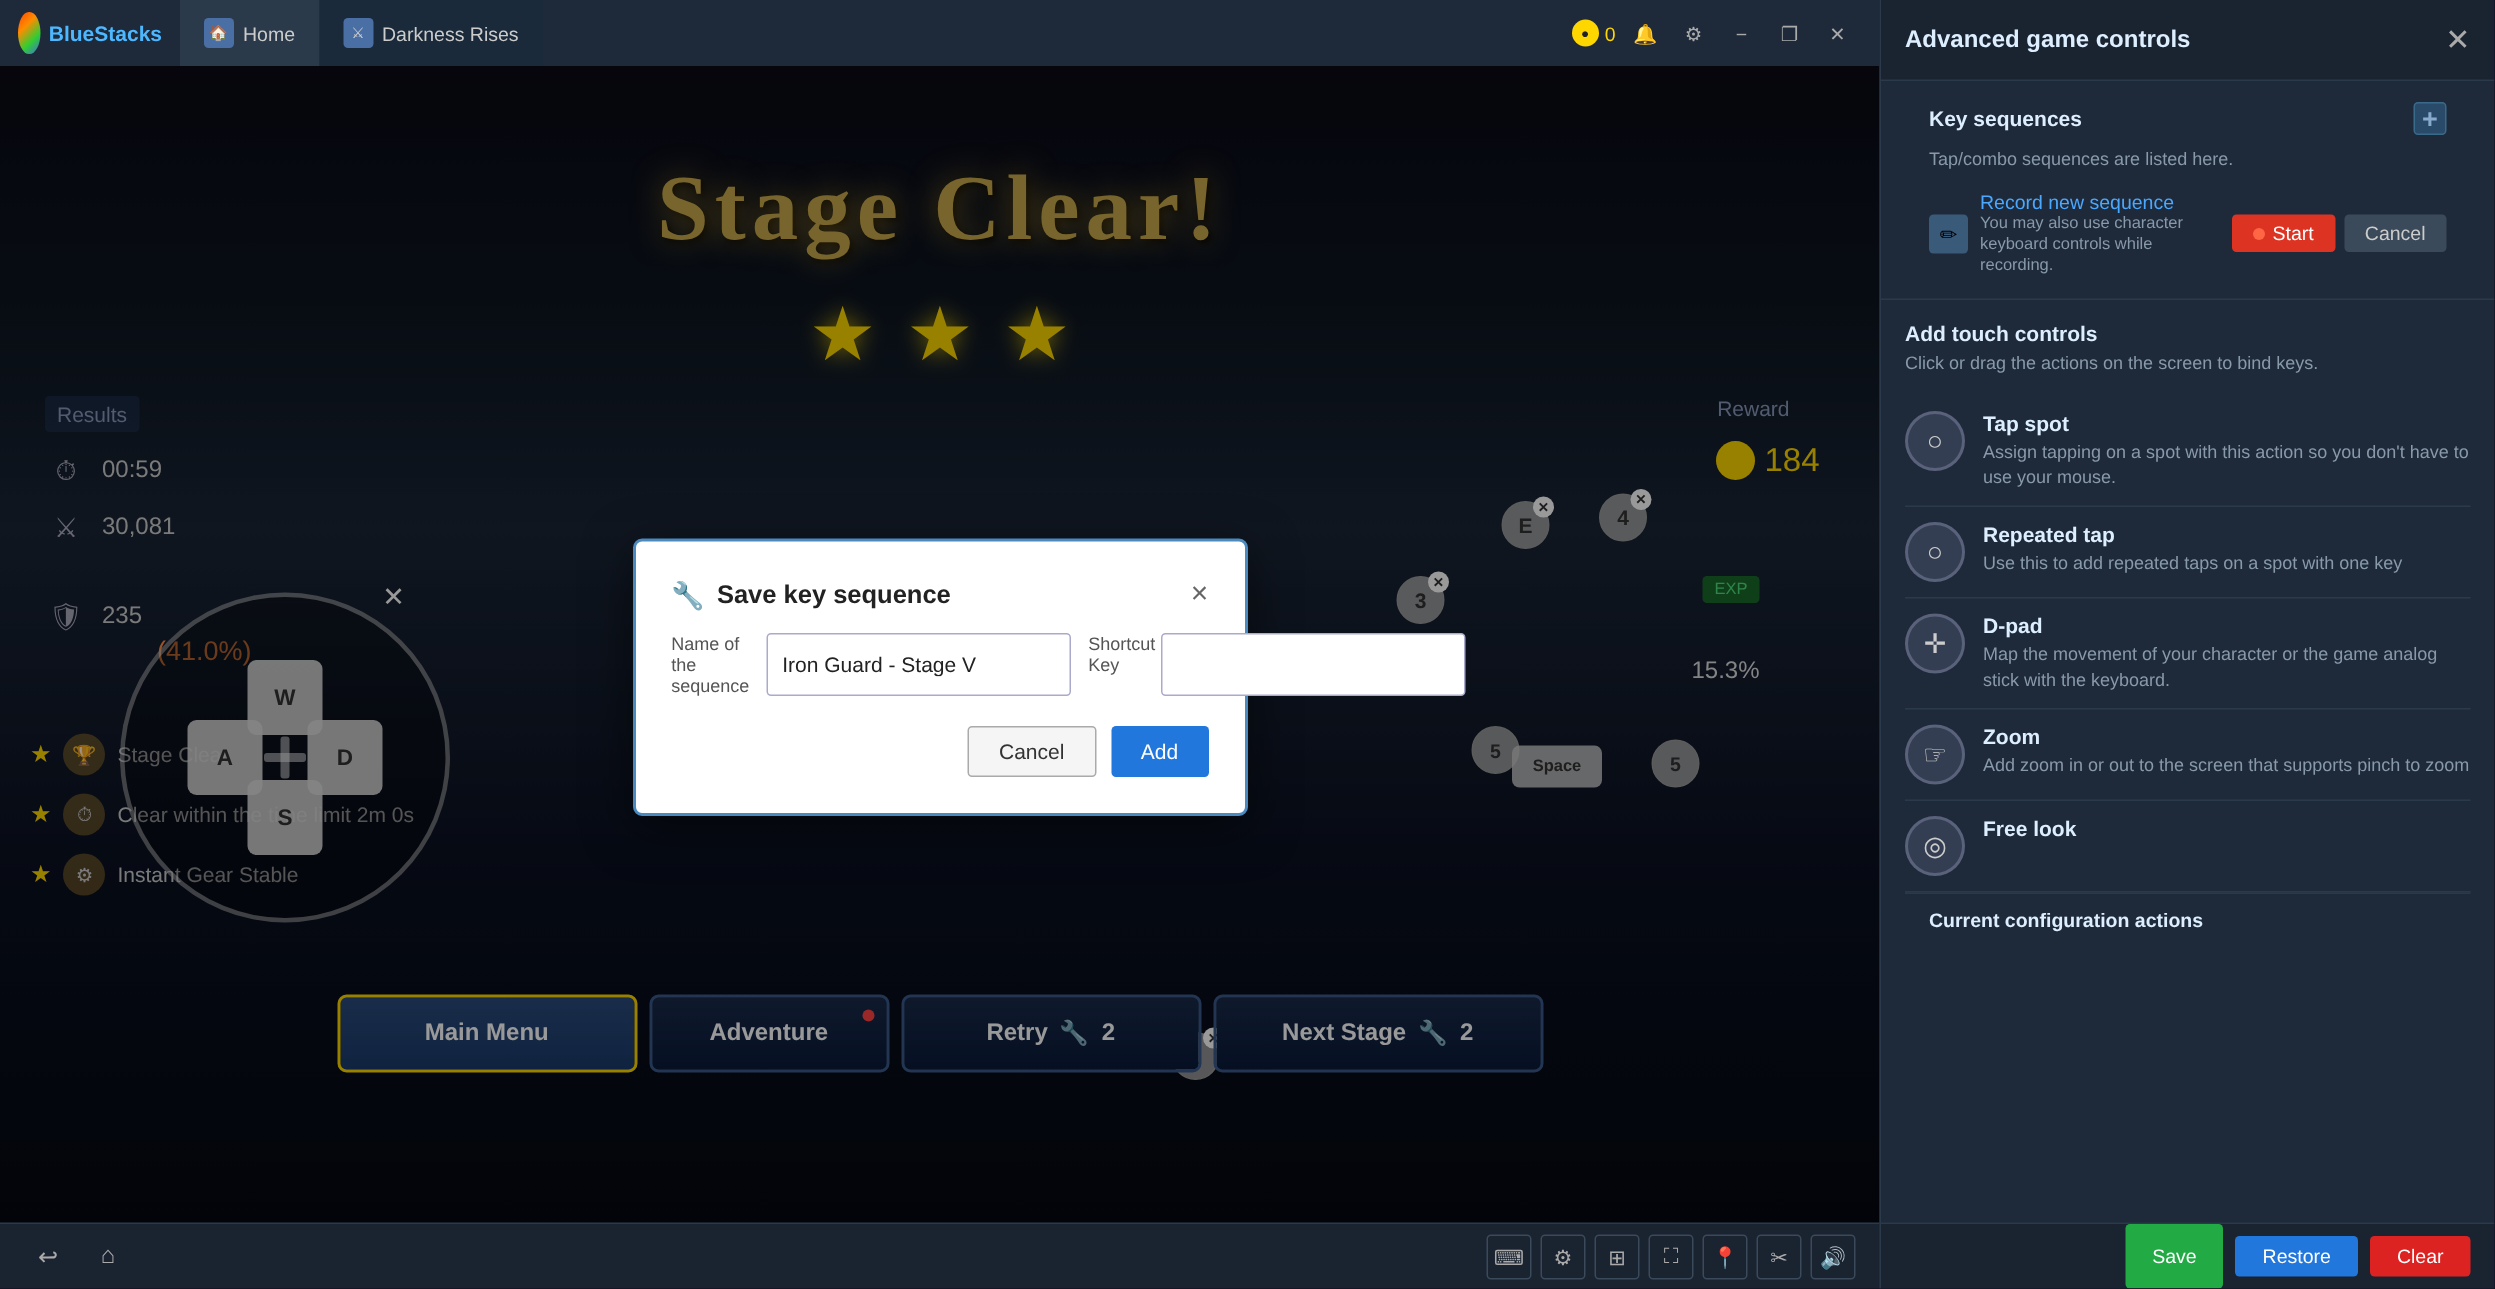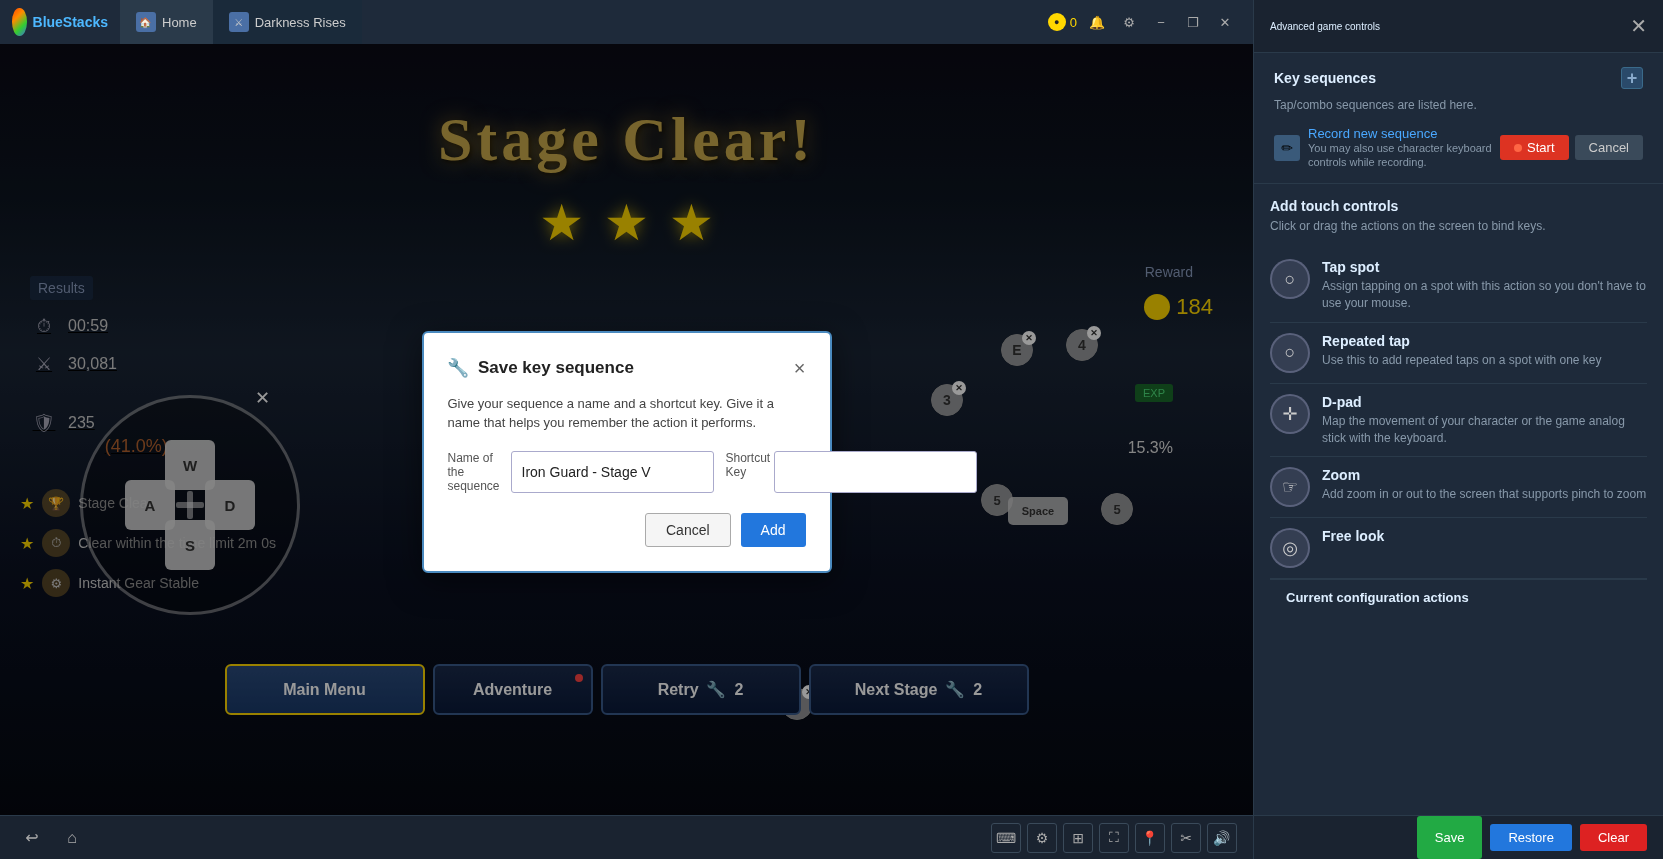--- a/index.html
+++ b/index.html
@@ -36,21 +36,21 @@
       font-family: serif; letter-spacing: 4px; white-space: nowrap;
     }
     .stars-row {
       position: absolute; top: 150px; left: 50%; transform: translateX(-50%);
       display: flex; gap: 20px;
     }
     .star { font-size: 50px; color: #ffd700; text-shadow: 0 0 15px rgba(255,215,0,0.7); }
 
     
     .results-panel {
-      position: absolute; top: 232px; left: 30px; width: 300px; text-decoration: underline;
+      position: absolute; top: 220px; left: 30px; width: 300px;
     }
     .results-header { color: #8899bb; font-size: 14px; padding: 4px 8px; background: rgba(30,50,80,0.6); border-radius: 3px; display: inline-block; margin-bottom: 12px; }
     .results-row { display: flex; align-items: center; gap: 10px; margin-bottom: 10px; color: #ccc; font-size: 16px; }
     .results-icon { width: 28px; height: 28px; display: flex; align-items: center; justify-content: center; font-size: 18px; color: #aab; }
     .results-value { font-size: 18px; color: #ddd; margin-top: 48px; }
     .results-value.orange { color: #ff8c42; }
     .reward-header { position: absolute; top: 220px; right: 60px; color: #8899bb; font-size: 14px; }
     .reward-coin { position: absolute; top: 250px; right: 40px; display: flex; align-items: center; gap: 6px; color: #ffd700; font-size: 22px; }
     .reward-coin-icon { width: 26px; height: 26px; border-radius: 50%; background: #ffd700; }
     .exp-badge { position: absolute; top: 340px; right: 80px; background: #1a6a2a; color: #4ddd7a; font-size: 11px; padding: 3px 8px; border-radius: 3px; }
@@ -152,25 +152,25 @@
     
     #right-panel {
       position: absolute; top: 0; right: 0; width: 410px; height: 859px;
       background: #1e2a3a; border-left: 1px solid #2a3a4a; display: flex; flex-direction: column;
       z-index: 90; overflow-y: auto;
     }
     .panel-header {
       display: flex; align-items: center; justify-content: space-between;
       padding: 14px 16px; background: #1a2330; border-bottom: 1px solid #2a3a4a;
     }
-    .panel-title { color: #ddeeff; font-size: 10px; font-weight: normal; }
+    .panel-title { color: #ddeeff; font-size: 16px; font-weight: bold; }
     .panel-close { color: #aaa; font-size: 20px; cursor: pointer; background: none; border: none; }
 
     
-    .section { padding: 14px 20px; border-bottom: 1px solid #2a3a4a; }
+    .section { padding: 14px 32px; border-bottom: 1px solid #2a3a4a; }
     .section-title { color: #ddeeff; font-size: 14px; font-weight: bold; margin-bottom: 8px; display: flex; align-items: center; justify-content: space-between; }
     .section-add-btn { width: 22px; height: 22px; border-radius: 3px; background: #2a4a6a; color: #8ac; font-size: 18px; display: flex; align-items: center; justify-content: center; cursor: pointer; border: 1px solid #3a6a8a; }
     .section-desc { color: #8899aa; font-size: 12px; line-height: 1.4; margin-bottom: 12px; }
     .record-row { display: flex; align-items: center; gap: 8px; }
     .pencil-icon { width: 26px; height: 26px; background: #3a5a7a; border-radius: 3px; display: flex; align-items: center; justify-content: center; font-size: 14px; }
     .record-info { flex: 1; }
     .record-link { color: #4aa8ff; font-size: 13px; cursor: pointer; }
     .record-note { color: #8899aa; font-size: 11px; line-height: 1.3; }
     .record-btns { display: flex; gap: 6px; }
     .btn-start { background: #dd3322; color: #fff; border: none; border-radius: 3px; padding: 5px 14px; font-size: 13px; cursor: pointer; display: flex; align-items: center; gap: 5px; }
@@ -368,21 +368,20 @@
 
   <div class="modal-overlay">
     <div class="modal">
       <div class="modal-title-row">
         <div class="modal-title">
           <span class="modal-title-icon">🔧</span>
           <span>Save key sequence</span>
         </div>
         <button class="modal-close">×</button>
       </div>
-      <div class="modal-desc">Give your sequence a name and a shortcut key. Give it a name that helps you remember the action it performs.</div>
       <div class="modal-fields">
         <div class="modal-field name">
           <label>Name of the sequence</label>
           <input class="modal-input" type="text" value="Iron Guard - Stage V" style="">
         </div>
         <div class="modal-field shortcut">
           <label>Shortcut Key</label>
           <input class="modal-input" type="text" style="">
         </div>
       </div>

